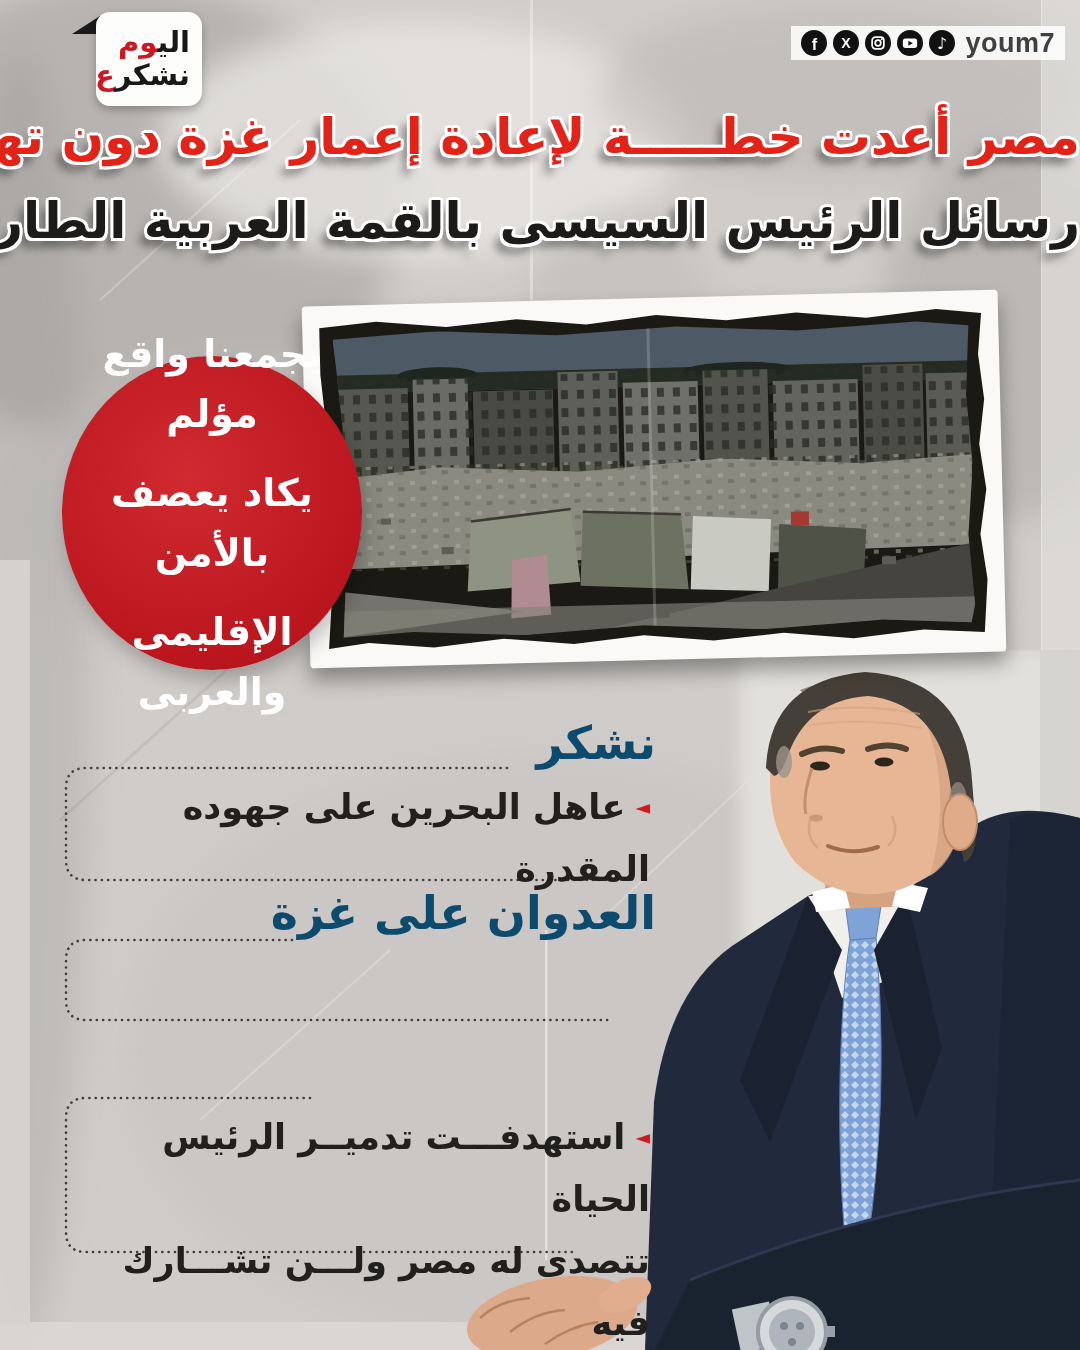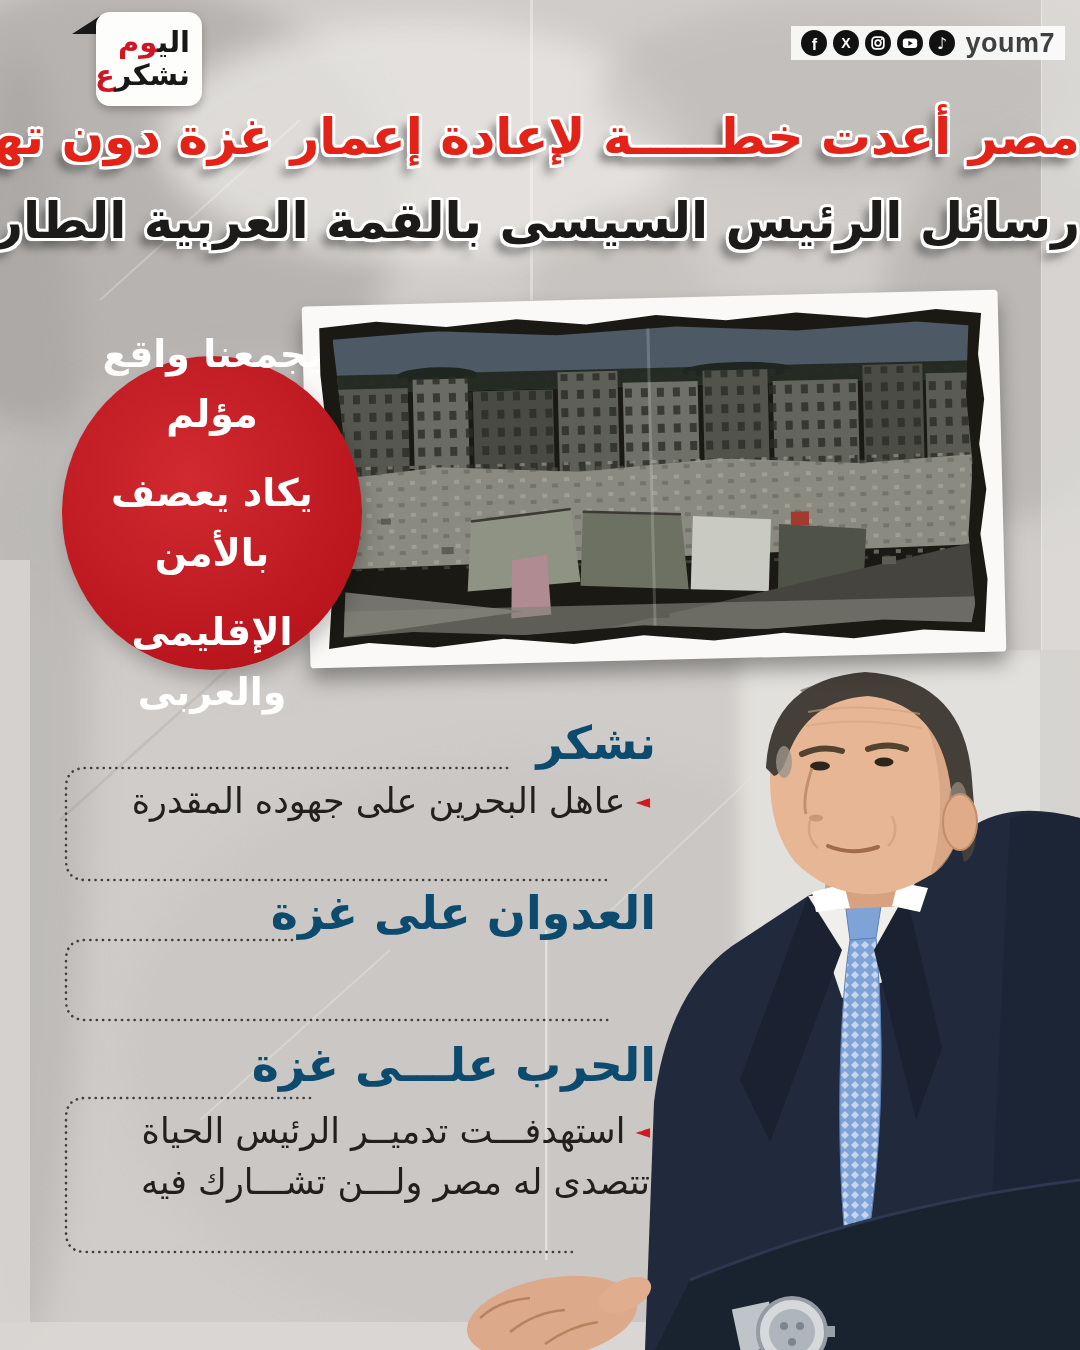--- a/index.html
+++ b/index.html
@@ -38,21 +38,21 @@
   #quote-circle{left:62px;top:356px;width:300px;height:314px;border-radius:50%;z-index:5;
                 background:radial-gradient(circle at 42% 38%, #d12a31 0%, #bb161e 70%, #a81218 100%);
                 display:flex;flex-direction:column;justify-content:center;align-items:center;
                 box-shadow:4px 10px 18px rgba(0,0,0,.22);}
   .q-line{direction:rtl;color:#fff;font-weight:bold;font-size:38px;line-height:60px;text-align:center;margin-top:19px;}
   
   .section{z-index:4;}
   .sec-title{position:absolute;top:0;right:0;left:0;direction:rtl;text-align:right;
              font-weight:bold;font-size:46px;line-height:50px;color:#0c4a6e;}
   .sec-body{position:absolute;right:6px;left:20px;direction:rtl;text-align:right;}
-  .sec-line{font-weight:normal;font-size:35px;line-height:51px;color:#21201e;}
+  .sec-line{font-weight:bold;font-size:35px;line-height:62px;color:#21201e;}
   .bullet{color:#cf1b20;font-size:19px;margin-left:10px;vertical-align:5px;}
   .bracket{position:absolute;left:0;top:0;}
   
   #portrait{left:440px;top:650px;z-index:2;}
 </style>
 </head>
 <body>
 
 <div id="poster">
 
@@ -272,20 +272,19 @@
     <svg class="bracket" width="604" height="140" viewBox="0 0 604 140">
       <path d="M240,52 H34 Q14,52 14,72 V112 Q14,132 34,132 H560" fill="none" stroke="#3e3e3c" stroke-width="2.6" stroke-linecap="round" stroke-dasharray="0.1 6.2"></path>
     </svg>
     <div class="sec-title">العدوان على غزة</div>
   </div>
 
   <div class="abs section" style="left:52px;top:1040px;width:604px;height:230px;">
     <svg class="bracket" width="604" height="230" viewBox="0 0 604 230">
       <path d="M258,58 H34 Q14,58 14,78 V192 Q14,212 34,212 H520" fill="none" stroke="#3e3e3c" stroke-width="2.6" stroke-linecap="round" stroke-dasharray="0.1 6.2"></path>
     </svg>
-    <div class="sec-title">الحرب علـــى غزة</div>
     <div class="sec-body" style="top:66px;">
       <div class="sec-line"><span class="bullet">◄</span><span>استهدفـــت تدميــر الرئيس الحياة</span></div>
       <div class="sec-line"><span>تتصدى له مصر ولـــن تشـــارك فيه</span></div>
     </div>
   </div>
 
 </div>
 
 </body></html>

